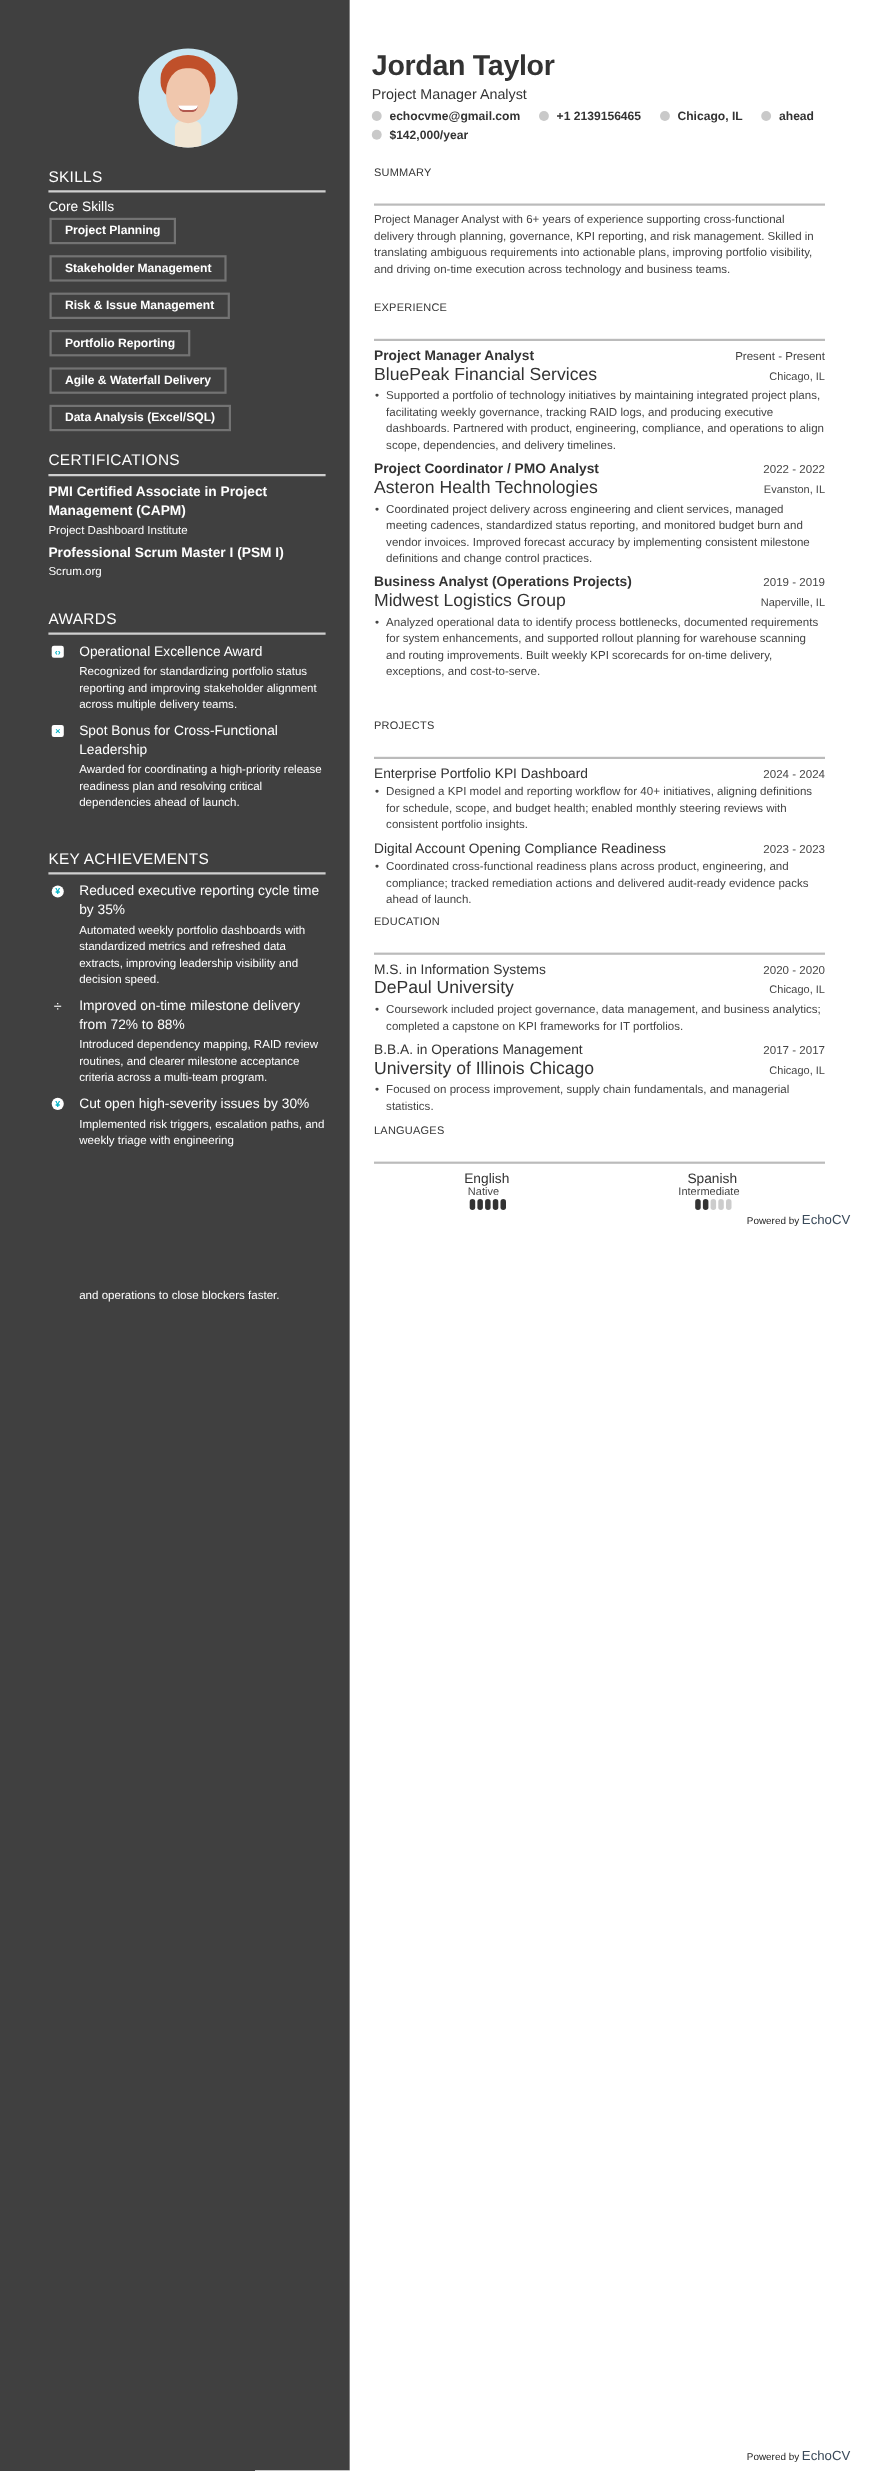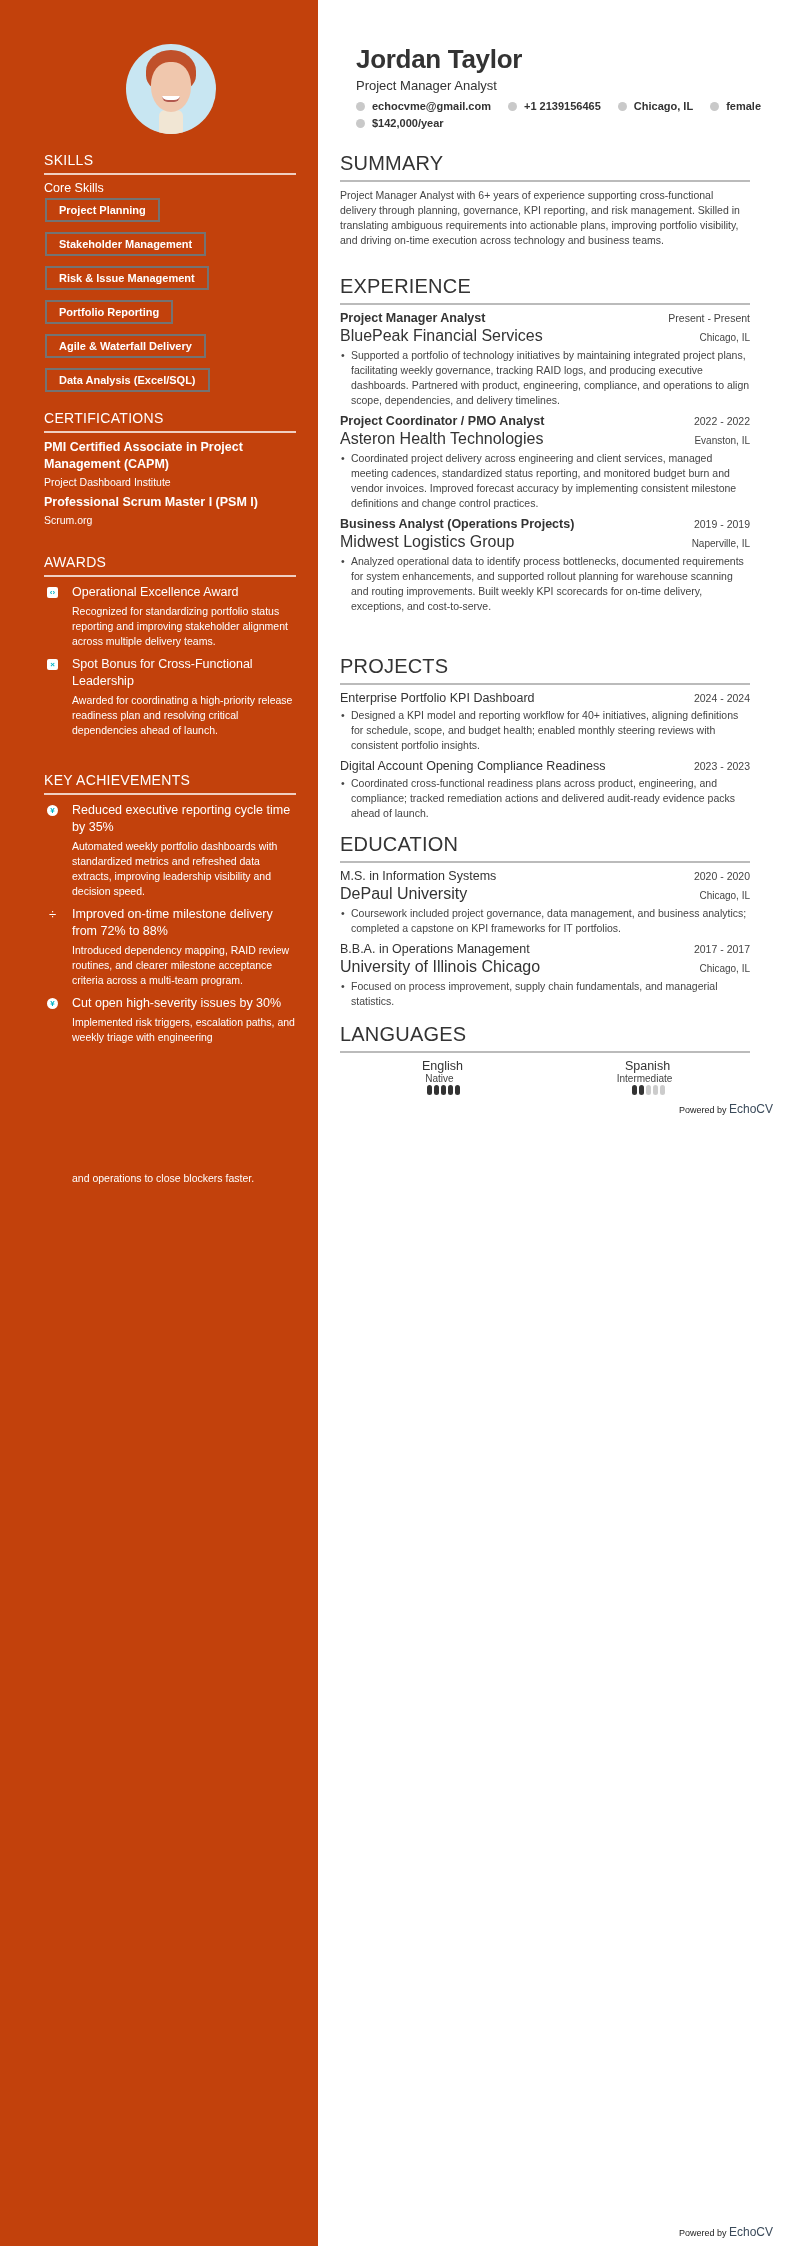--- a/index.html
+++ b/index.html
@@ -1,18 +1,18 @@
 <!DOCTYPE html>
 <html><head>
 <meta charset="utf-8">
 <style>
   * { box-sizing: border-box; margin: 0; padding: 0; }
   html, body { width: 794px; height: 2246px; background: #ffffff; }
   body { font-family: "Liberation Sans", "DejaVu Sans", sans-serif; color: #333; position: relative; overflow: hidden; }
-  .sidebar { position: absolute; left: 0; top: 0; width: 318px; height: 2246px; background: #c2410c; color: #fff; }
+  .sidebar { position: absolute; left: 0; top: 0; width: 318px; height: 2246px; background: #404040; color: #fff; }
   .main { position: absolute; left: 318px; top: 0; width: 476px; height: 2246px; background: #fff; }
 
   .avatar { position: absolute; left: 126px; top: 44px; width: 90px; height: 90px; border-radius: 50%; background: #c8e6f2; overflow: hidden; }
   .avatar .hair { position: absolute; left: 20px; top: 6px; width: 50px; height: 42px; background: #c0502a; border-radius: 50% 50% 40% 40%; }
   .avatar .face { position: absolute; left: 25px; top: 18px; width: 40px; height: 50px; background: #f0c7ad; border-radius: 45% 45% 50% 50%; }
   .avatar .smile { position: absolute; left: 36px; top: 52px; width: 18px; height: 6px; background: #fff; border-radius: 0 0 10px 10px; border-bottom: 2px solid #b2584e; }
   .avatar .neck { position: absolute; left: 33px; top: 66px; width: 24px; height: 30px; background: #f1e6d4; border-radius: 6px 6px 0 0; }
 
   .sb-section { position: absolute; left: 44px; width: 252px; }
   .sb-title { font-size: 14px; font-weight: 400; letter-spacing: 0.3px; color: #fff; padding-bottom: 5px; border-bottom: 2px solid rgba(255,255,255,0.75); }
@@ -21,29 +21,29 @@
   .chips { margin-top: 3px; }
   .cert-name { font-size: 12.5px; font-weight: 700; line-height: 17px; margin-top: 6px; }
   .cert-org { font-size: 10.5px; margin-top: 3px; }
   .aw-item { position: relative; padding-left: 28px; margin-top: 7px; }
   .aw-icon { position: absolute; left: 3px; top: 3px; width: 11px; height: 11px; font-size: 8px; line-height: 11px; text-align: center; color: #00b3c7; background: #fff; border-radius: 2px; font-weight: 700; }
   .aw-icon.round { border-radius: 50%; }
   .aw-icon.line { background: transparent; color: #fff; font-size: 13px; font-weight: 400; }
   .aw-title { font-size: 12.5px; line-height: 17px; }
   .aw-desc { font-size: 10.5px; line-height: 15px; margin-top: 3px; }
 
-  .header { position: absolute; left: 38px; top: 44px; width: 430px; }
+  .header { position: absolute; left: 20px; top: 44px; width: 430px; }
   .name { font-size: 26px; font-weight: 700; color: #333; letter-spacing: -0.3px; }
   .role { font-size: 13px; color: #333; margin-top: 3px; }
   .contacts { font-size: 11px; font-weight: 700; color: #333; margin-top: 5px; line-height: 17px; }
   .contacts span.ci { display: inline-block; margin-right: 14px; }
   .contacts .ic { display: inline-block; width: 9px; height: 9px; border-radius: 50%; background: #c9c9c9; margin-right: 7px; vertical-align: -1px; }
 
   .m-section { position: absolute; left: 22px; width: 410px; }
-  .m-title { font-size: 20px; color: #333; padding-bottom: 5px; border-bottom: 2px solid #bbb; letter-spacing: 0.2px; }
+  .m-title { font-size: 10px; color: #333; padding-bottom: 22px; border-bottom: 2px solid #bbb; letter-spacing: 0.2px; }
   .summary { font-size: 10.5px; line-height: 15px; color: #444; margin-top: 6px; }
   .entry { margin-top: 6px; }
   .row { display: flex; justify-content: space-between; align-items: baseline; }
   .e-title { font-size: 12.5px; font-weight: 700; color: #333; }
   .e-title.light { font-weight: 400; }
   .e-date { font-size: 10.5px; color: #444; text-align: right; }
   .e-org { font-size: 16px; color: #333; margin-top: 2px; }
   .e-loc { font-size: 10px; color: #444; }
   .bullet { position: relative; padding-left: 11px; font-size: 10.5px; line-height: 15px; color: #444; margin-top: 3px; }
   .bullet::before { content: "•"; position: absolute; left: 1px; top: 0; }
@@ -127,21 +127,21 @@
 </div>
 
 <div class="main">
   <div class="header">
     <div class="name">Jordan Taylor</div>
     <div class="role">Project Manager Analyst</div>
     <div class="contacts">
       <span class="ci"><span class="ic"></span><span>echocvme@gmail.com</span></span>
       <span class="ci"><span class="ic"></span><span>+1 2139156465</span></span>
       <span class="ci"><span class="ic"></span><span>Chicago, IL</span></span>
-      <span class="ci"><span class="ic"></span><span>female</span></span><br>
+      <span class="ci"><span class="ic"></span><span>ahead</span></span><br>
       <span class="ci"><span class="ic"></span><span>$142,000/year</span></span>
     </div>
   </div>
 
   <div class="m-section" style="top:152px">
     <div class="m-title">SUMMARY</div>
     <div class="summary">Project Manager Analyst with 6+ years of experience supporting cross-functional delivery through planning, governance, KPI reporting, and risk management. Skilled in translating ambiguous requirements into actionable plans, improving portfolio visibility, and driving on-time execution across technology and business teams.</div>
   </div>
 
   <div class="m-section" style="top:275px">

